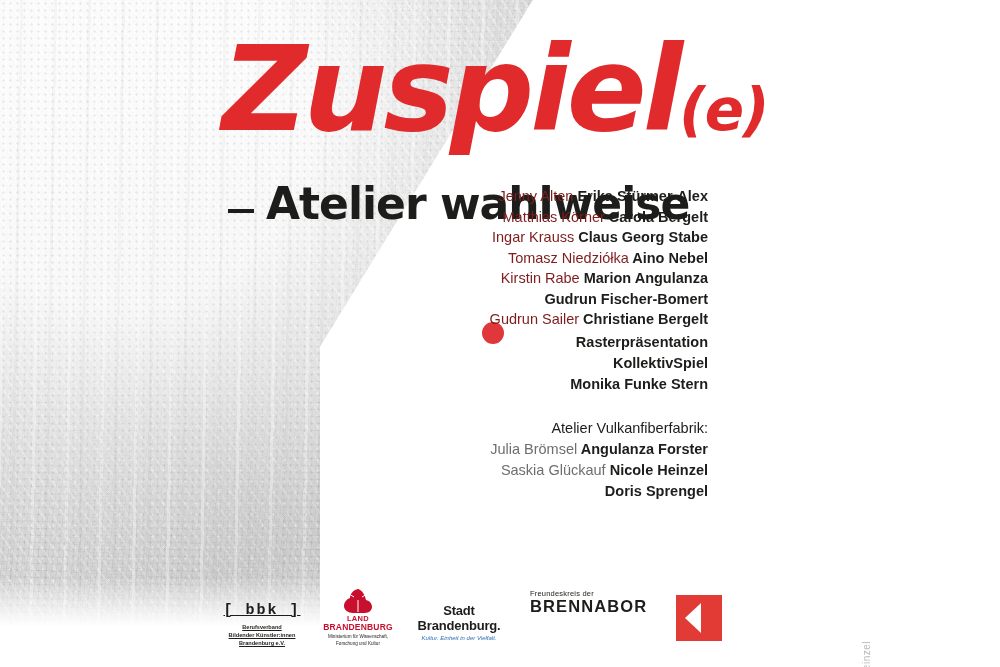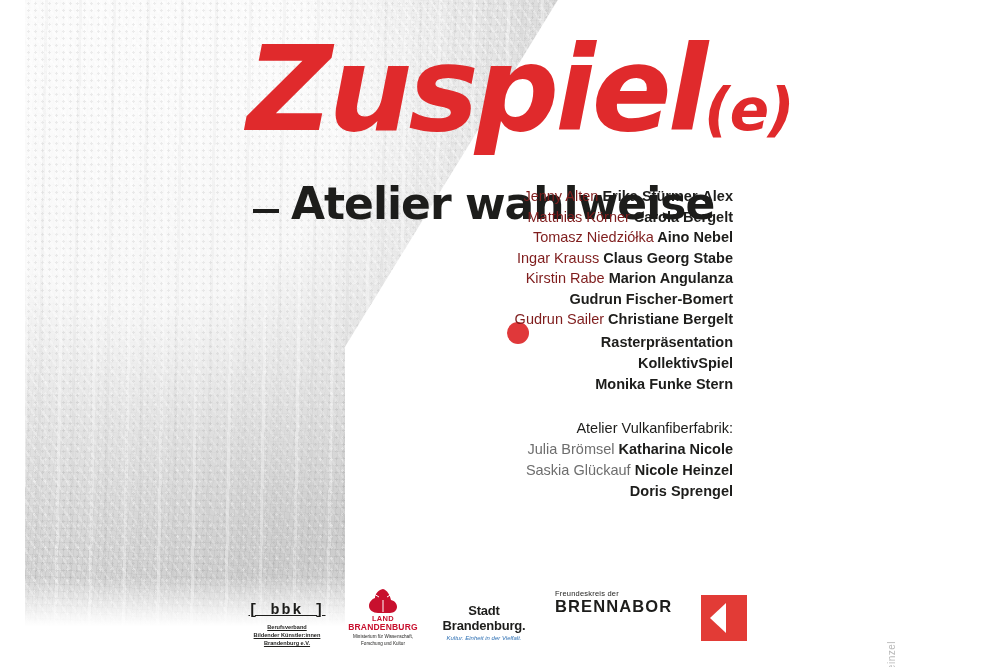--- a/index.html
+++ b/index.html
@@ -12,21 +12,20 @@
     overflow: hidden;
     font-family: "Liberation Sans", sans-serif;
     background: #ffffff;
   }
   .poster {
     position: relative;
     width: 880px;
     height: 667px;
     overflow: hidden;
     background: #efefef;
-    margin-left: 25px;
   }
 
   
   .bg-texture {
     position: absolute;
     left: 0; top: 0;
     width: 1000px; height: 667px;
     background:
       radial-gradient(circle at 12% 18%, rgba(255,255,255,0.85) 0 18%, rgba(255,255,255,0) 45%),
       radial-gradient(circle at 30% 62%, rgba(150,150,150,0.22) 0 12%, rgba(255,255,255,0) 40%),
@@ -241,40 +240,40 @@
   </div>
 
   <div class="subline">
     <span class="dash"></span><span>Atelier wahlweise</span>
   </div>
 
   <div class="names">
     <div class="block" id="artist-lines">
         <div class="line"><span class="light">Jenny Alten</span><span class="bold"> Erika Stürmer-Alex</span></div>
         <div class="line"><span class="light">Matthias Körner</span><span class="bold"> Carola Bergelt</span></div>
+        <div class="line"><span class="light">Ingar Krauss</span><span class="bold"> Claus Georg Stabe</span></div>
         <div class="line"><span class="light">Tomasz Niedziółka</span><span class="bold"> Aino Nebel</span></div>
-        <div class="line"><span class="light">Ingar Krauss</span><span class="bold"> Claus Georg Stabe</span></div>
         <div class="line"><span class="light">Kirstin Rabe</span><span class="bold"> Marion Angulanza</span></div>
         <div class="line"><span class="bold">Gudrun Fischer-Bomert</span></div>
         <div class="line"><span class="light">Gudrun Sailer</span><span class="bold"> Christiane Bergelt</span></div>
       </div>
   </div>
 
   <div class="group-2">
     <div id="group-lines">
         <div class="line">Rasterpräsentation</div>
         <div class="line">KollektivSpiel</div>
         <div class="line">Monika Funke Stern</div>
       </div>
   </div>
 
   <div class="group-3">
     <div class="line">Atelier Vulkanfiberfabrik:</div>
     <div id="atelier-lines">
-        <div class="line"><span class="light">Julia Brömsel</span><span class="bold"> Katharina Nicole</span></div>
+        <div class="line"><span class="light">Julia Brömsel</span><span class="bold"> Angulanza Forster</span></div>
         <div class="line"><span class="light">Saskia Glückauf</span><span class="bold"> Nicole Heinzel</span></div>
         <div class="line"><span class="bold">Doris Sprengel</span></div>
       </div>
   </div>
 
   <div class="vertical-credit">Grafik © Nicole Heinzel</div>
 
   <div class="logos">
 
     <div class="logo logo-bbk">

